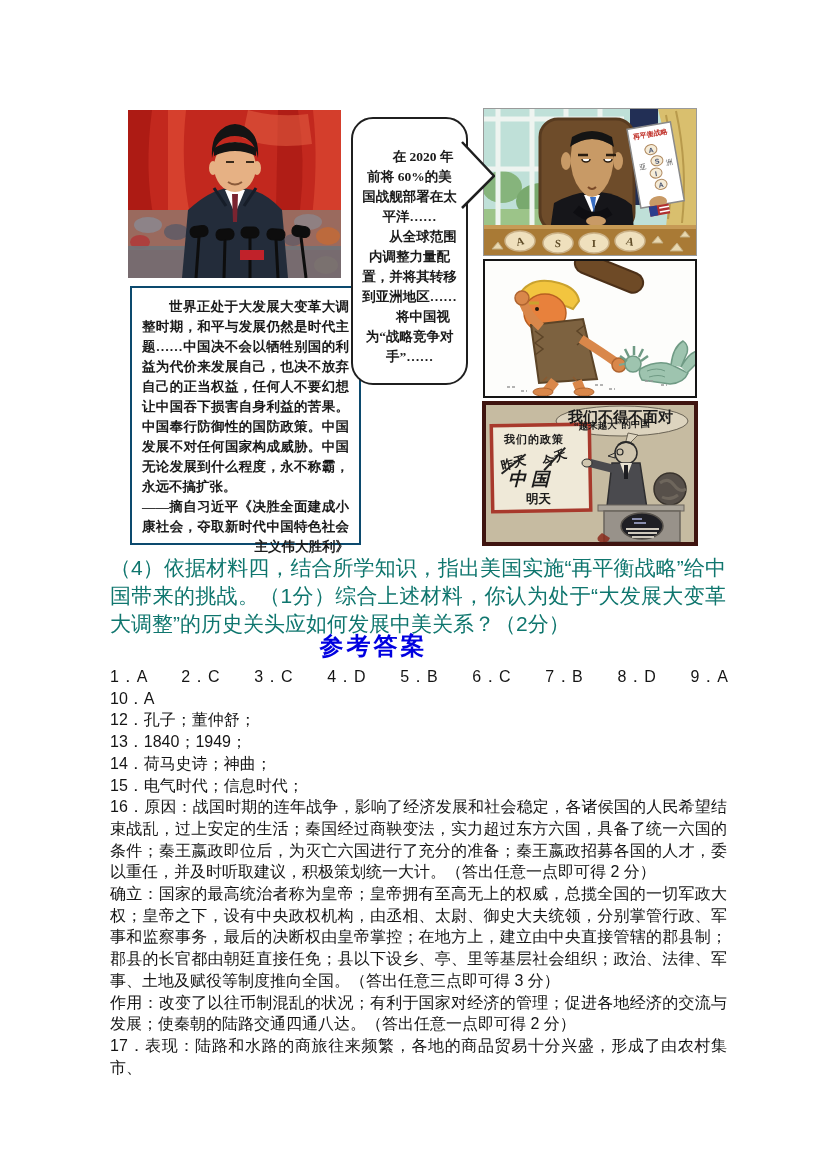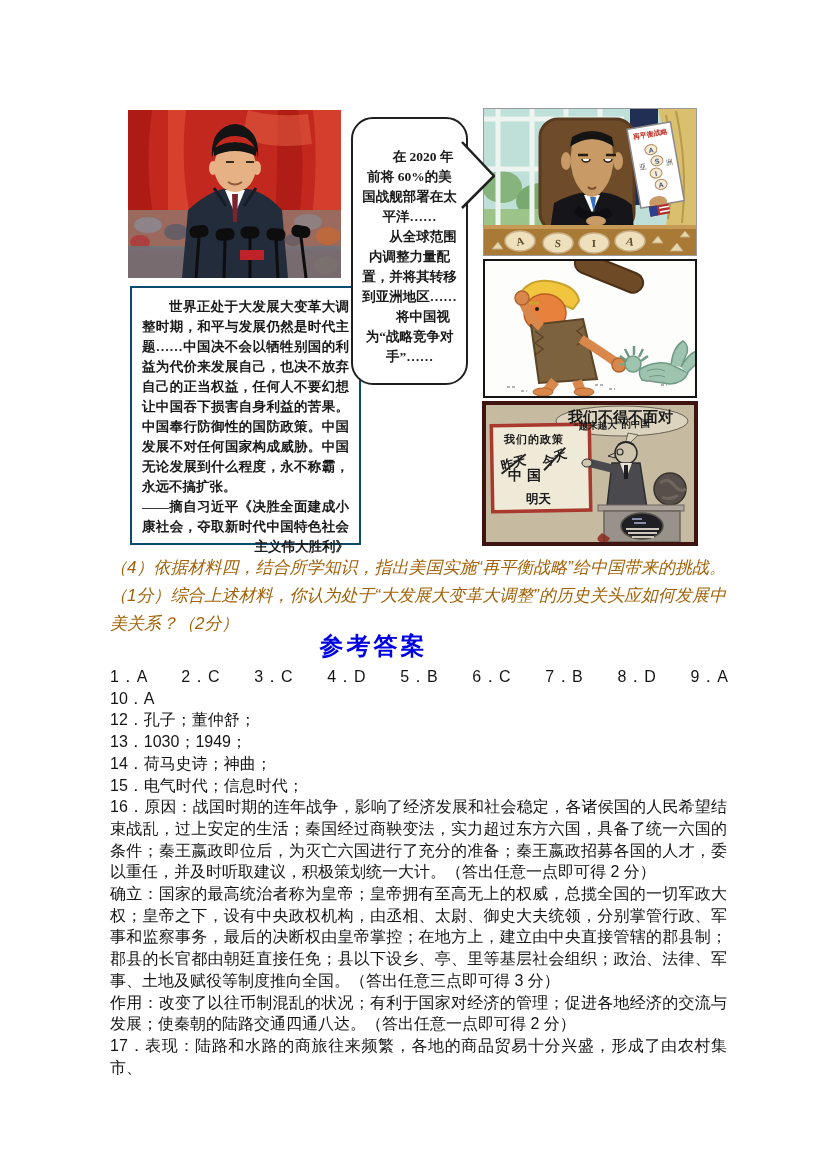--- a/index.html
+++ b/index.html
@@ -20,28 +20,28 @@
   .cartoon-obama{left:483px;top:108px;width:214px;height:148px;border:1px solid #9a9a9a;}
   .cartoon-trump{left:483px;top:259px;width:214px;height:139px;border:2px solid #141414;background:#fdfdfb;}
   .cartoon-policy{left:482px;top:401px;width:216px;height:145px;border:4px solid #3f1410;background:#c6bba1;}
   .cartoon svg{display:block;}
   .overlay{position:absolute;white-space:nowrap;color:#1a1a1a;font-family:"Liberation Serif",serif;font-weight:700;}
   .pol-bub1{top:3px;left:82px;font-size:15px;}
   .pol-bub2{top:14px;left:88px;font-size:9.5px;transform:rotate(-2deg);}
   .pol-title{top:27px;left:18px;font-size:11px;letter-spacing:1px;}
   .pol-yday{top:50px;left:15px;font-size:12.5px;transform:rotate(-14deg);}
   .pol-tday{top:45px;left:56px;font-size:12.5px;transform:rotate(-22deg);}
-  .pol-china{top:62px;left:22px;font-size:14px;letter-spacing:5px;}
+  .pol-china{top:62px;left:22px;font-size:18px;letter-spacing:5px;font-style:italic;}
   .pol-tmrw{top:86px;left:40px;font-size:12.5px;}
   .crossed{position:relative;display:inline-block;}
   .crossed::after{content:"";position:absolute;left:-3px;right:-3px;top:46%;height:2px;background:#222;
                   transform:rotate(-25deg);}
   
-  .question{position:absolute;left:110px;top:554px;width:616px;font-size:17px;line-height:28px;
-            text-align:justify;margin:0;color:#a16207;font-style:italic;}
+  .question{position:absolute;left:110px;top:554px;width:616px;font-size:21px;line-height:28px;
+            text-align:justify;margin:0;color:#0f766e;}
   .answers-title{position:absolute;left:0;top:630px;width:747px;text-align:center;margin:0;
                  font-size:24px;font-weight:700;letter-spacing:3px;}
   .answers{position:absolute;left:110px;top:666px;width:617px;font-size:16px;line-height:21.7px;
            color:#151515;}
   .answers .ap{margin:0;text-align:justify;}
 </style>
 </head>
 <body>
 
 <div class="page">
@@ -256,21 +256,21 @@
     <span class="overlay pol-china">中国</span>
     <span class="overlay pol-tmrw">明天</span>
   </div>
 
   <p class="question">（4）依据材料四，结合所学知识，指出美国实施“再平衡战略”给中国带来的挑战。（1分）综合上述材料，你认为处于“大发展大变革大调整”的历史关头应如何发展中美关系？（2分）</p>
 
   <h1 class="answers-title" id="answersTitle" style="color: rgb(0, 0, 224);">参考答案</h1>
   <div class="answers">
     <p class="ap">1．A　　2．C　　3．C　　4．D　　5．B　　6．C　　7．B　　8．D　　9．A　　10．A</p>
     <p class="ap">12．孔子；董仲舒；</p>
-    <p class="ap">13．1030；1949；</p>
+    <p class="ap">13．1840；1949；</p>
     <p class="ap">14．荷马史诗；神曲；</p>
     <p class="ap">15．电气时代；信息时代；</p>
     <p class="ap">16．原因：战国时期的连年战争，影响了经济发展和社会稳定，各诸侯国的人民希望结束战乱，过上安定的生活；秦国经过商鞅变法，实力超过东方六国，具备了统一六国的条件；秦王嬴政即位后，为灭亡六国进行了充分的准备；秦王嬴政招募各国的人才，委以重任，并及时听取建议，积极策划统一大计。（答出任意一点即可得 2 分）</p>
     <p class="ap">确立：国家的最高统治者称为皇帝；皇帝拥有至高无上的权威，总揽全国的一切军政大权；皇帝之下，设有中央政权机构，由丞相、太尉、御史大夫统领，分别掌管行政、军事和监察事务，最后的决断权由皇帝掌控；在地方上，建立由中央直接管辖的郡县制；郡县的长官都由朝廷直接任免；县以下设乡、亭、里等基层社会组织；政治、法律、军事、土地及赋役等制度推向全国。（答出任意三点即可得 3 分）</p>
     <p class="ap">作用：改变了以往币制混乱的状况；有利于国家对经济的管理；促进各地经济的交流与发展；使秦朝的陆路交通四通八达。（答出任意一点即可得 2 分）</p>
     <p class="ap">17．表现：陆路和水路的商旅往来频繁，各地的商品贸易十分兴盛，形成了由农村集市、</p>
   </div>
 
 </div>
 

